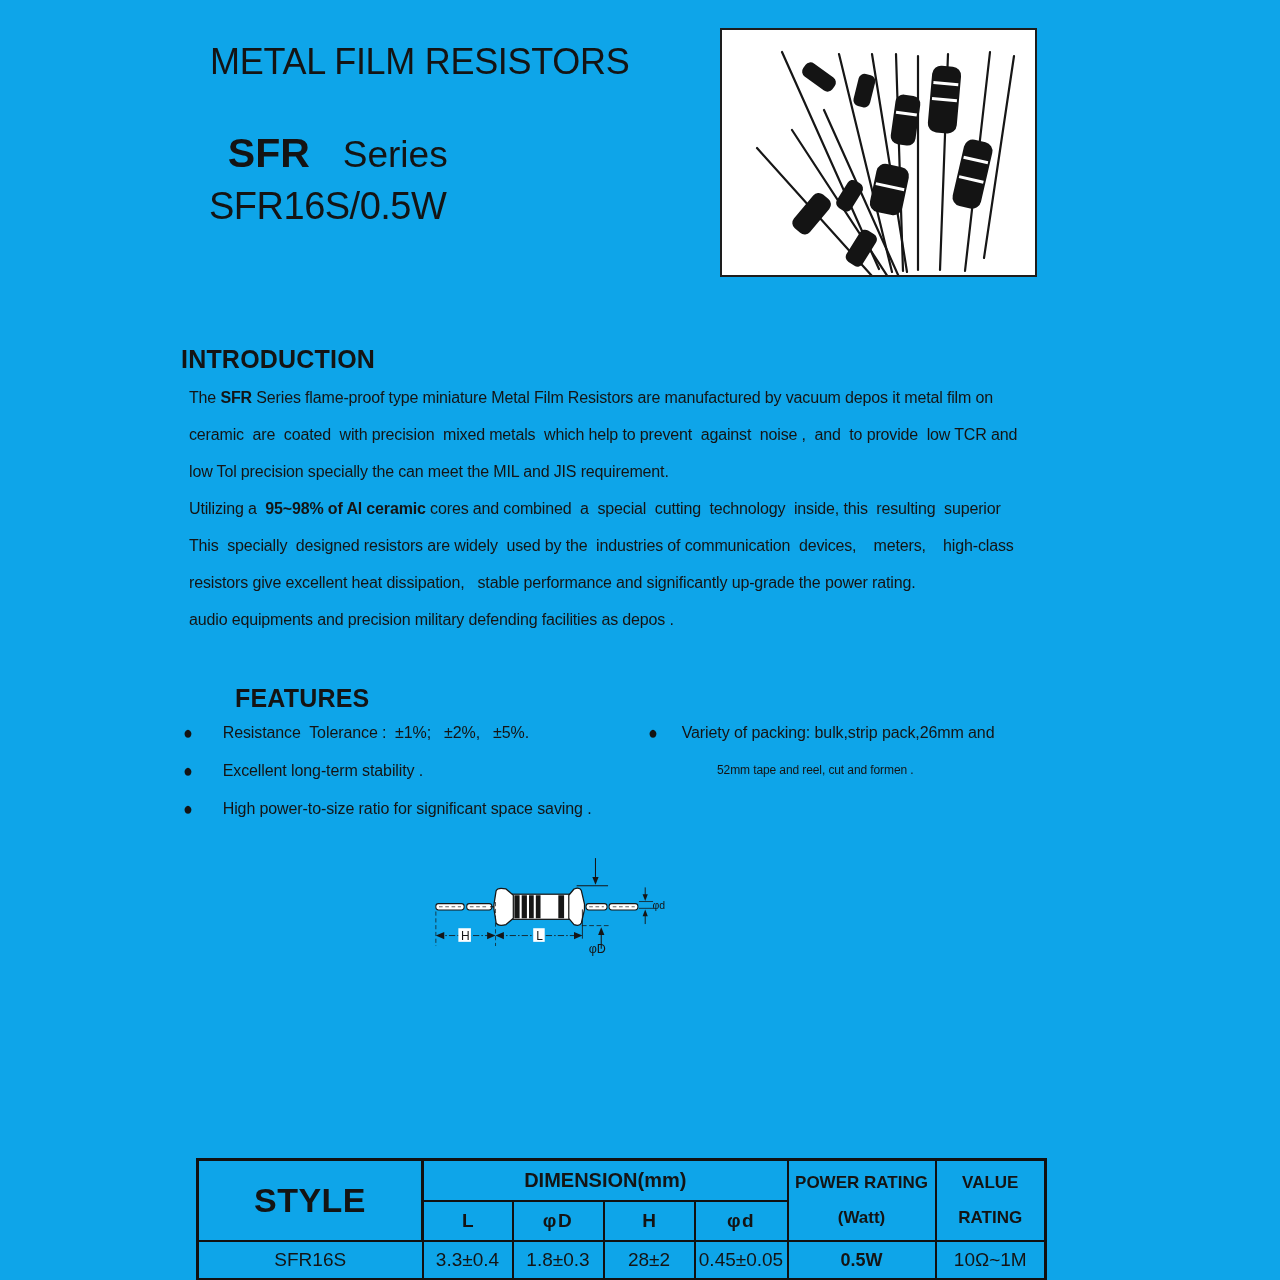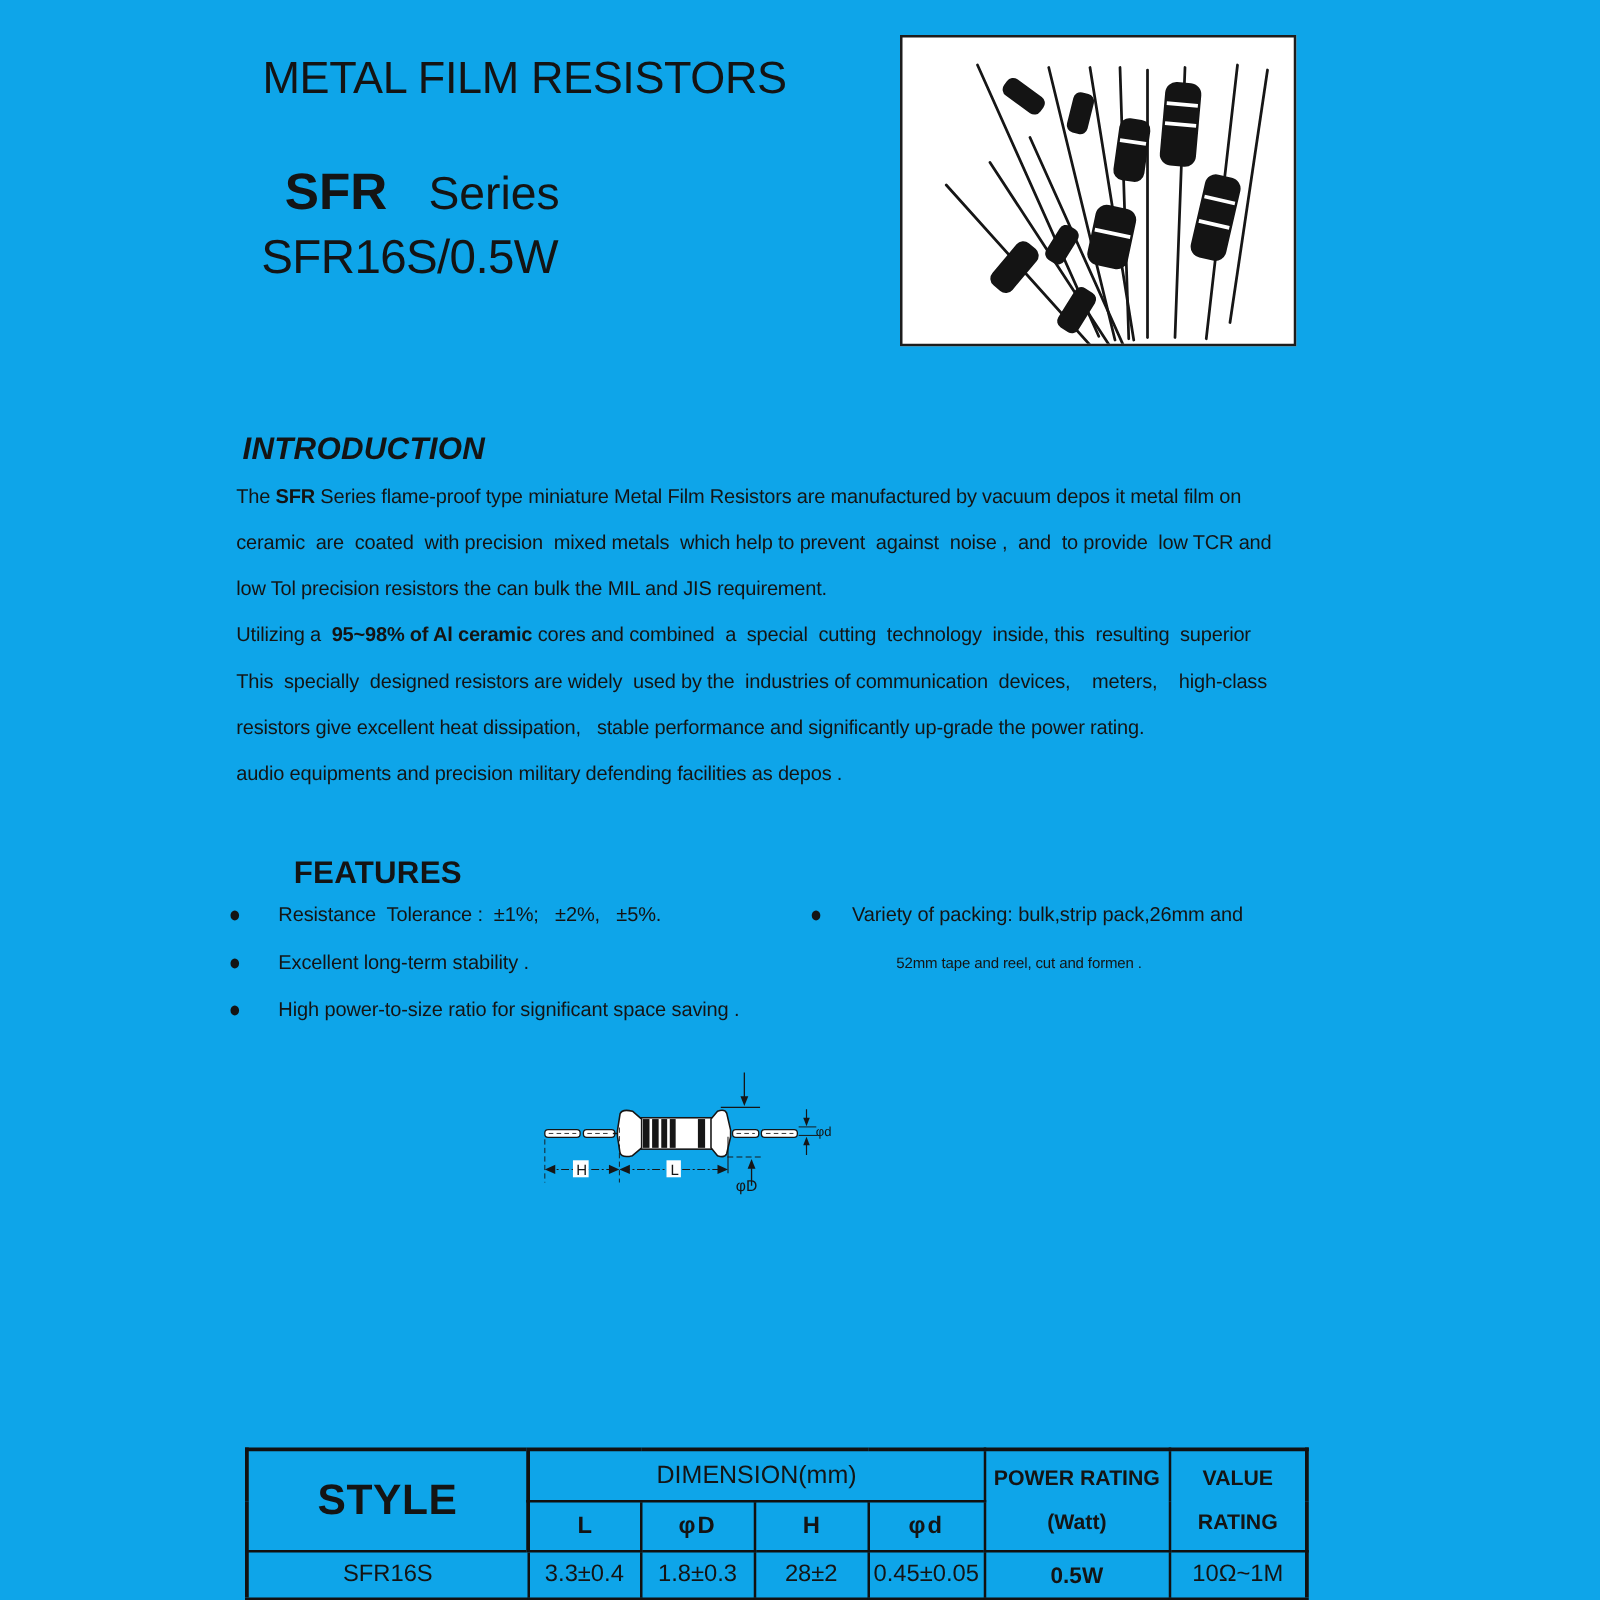--- a/index.html
+++ b/index.html
@@ -12,21 +12,21 @@
   
   .t1{left:210px;top:41px;font-size:36px;letter-spacing:-0.3px;white-space:pre;}
   .t2{left:210px;top:112px;white-space:pre;}
   .t2 .sname{font-size:41px;font-weight:bold;}
   .t2 .sword{font-size:37px;margin-left:33px;}
   .t3{left:209px;top:185px;font-size:38px;letter-spacing:-0.5px;white-space:pre;}
   
   .photo-box{left:720px;top:28px;width:313px;height:245px;border:2px solid #1d1d1d;background:#fff;}
   
   .h2{font-weight:bold;font-size:25px;letter-spacing:0.2px;white-space:pre;}
-  .intro-h{left:194px;top:345px;font-style:italic;}
+  .intro-h{left:181px;top:345px;}
   .feat-h{left:189px;top:684px;margin-left:46px;}
   
   .para{left:189px;top:379px;width:880px;}
   .para-line{white-space:pre;font-size:16px;letter-spacing:-0.15px;height:37px;line-height:37px;}
   .para-line b{font-weight:bold;}
   
   .feat{display:flex;align-items:flex-start;white-space:pre;}
   .feat .dot{font-size:16px;line-height:19px;transform:scaleY(1.15);}
   .feat .ftext{font-size:16px;letter-spacing:-0.1px;line-height:19px;}
   .gap-left{width:30px;}
@@ -40,21 +40,21 @@
     position:absolute;left:196px;top:1158px;border-collapse:collapse;table-layout:fixed;
     border:3px solid #111;border-bottom:8px solid #111;
   }
   table.spec th,table.spec td{
     border:2px solid #111;text-align:center;vertical-align:middle;padding:0;color:#141414;
   }
   table.spec .r1 th{height:39px;}
   table.spec .r2 th{height:38px;font-size:19px;font-weight:bold;}
   table.spec .r3 td{height:36px;font-size:19px;}
   .c-style{font-size:34px;font-weight:bold;letter-spacing:0.5px;border-right-width:3px !important;}
-  .c-dim{font-size:20px;font-weight:normal;}
+  .c-dim{font-size:20px;font-weight:bold;}
   .c-power div,.c-value div{font-weight:bold;font-size:17px;}
   .tl-top{height:39px;line-height:41px;}
   .tl-bot{height:38px;line-height:34px;}
   .bold-cell{font-weight:bold;font-size:18px !important;}
   .phi{letter-spacing:1.5px;}
 </style>
 </head>
 <body>
 
 <div class="page">
@@ -99,21 +99,21 @@
         <rect x="173" y="82" width="21" height="3" transform="rotate(8 183 90)"></rect>
         <rect x="153" y="155" width="29" height="3" transform="rotate(12 167 159)"></rect>
       </g>
     </svg>
   </div>
 
   <div class="abs h2 intro-h">INTRODUCTION</div>
   <div class="abs para">
     <div class="para-line"><span>The </span><b>SFR</b><span> Series flame-proof type miniature Metal Film Resistors are manufactured by vacuum depos it metal film on</span></div>
     <div class="para-line"><span></span><b></b><span>ceramic  are  coated  with precision  mixed metals  which help to prevent  against  noise ,  and  to provide  low TCR and</span></div>
-    <div class="para-line"><span></span><b></b><span>low Tol precision resistors the can bulk the MIL and JIS requirement.</span></div>
+    <div class="para-line"><span></span><b></b><span>low Tol precision specially the can meet the MIL and JIS requirement.</span></div>
     <div class="para-line"><span>Utilizing a  </span><b>95~98% of Al ceramic</b><span> cores and combined  a  special  cutting  technology  inside, this  resulting  superior</span></div>
     <div class="para-line"><span></span><b></b><span>This  specially  designed resistors are widely  used by the  industries of communication  devices,    meters,    high-class</span></div>
     <div class="para-line"><span></span><b></b><span>resistors give excellent heat dissipation,   stable performance and significantly up-grade the power rating.</span></div>
     <div class="para-line"><span></span><b></b><span>audio equipments and precision military defending facilities as depos .</span></div>
   </div>
 
   <div class="abs h2 feat-h">FEATURES</div>
 
   <div class="abs feat" style="left:183px;top:723px">
     <span class="dot">●</span><span class="gap-left"></span><span class="ftext">Resistance  Tolerance :  ±1%;   ±2%,   ±5%.</span>

